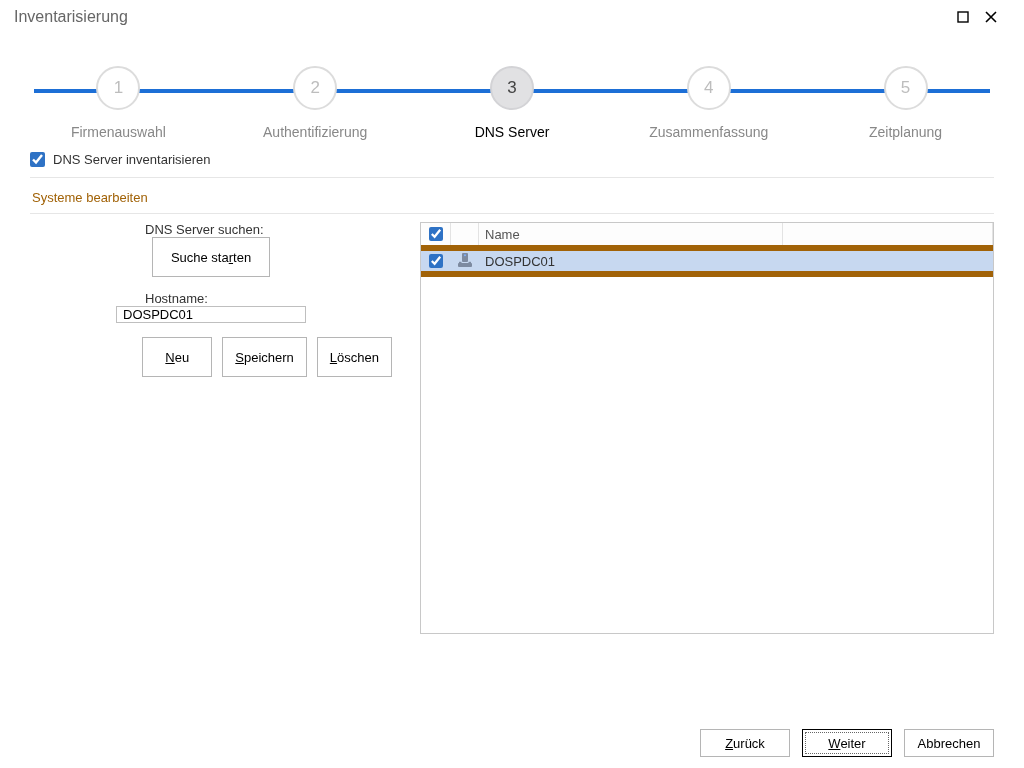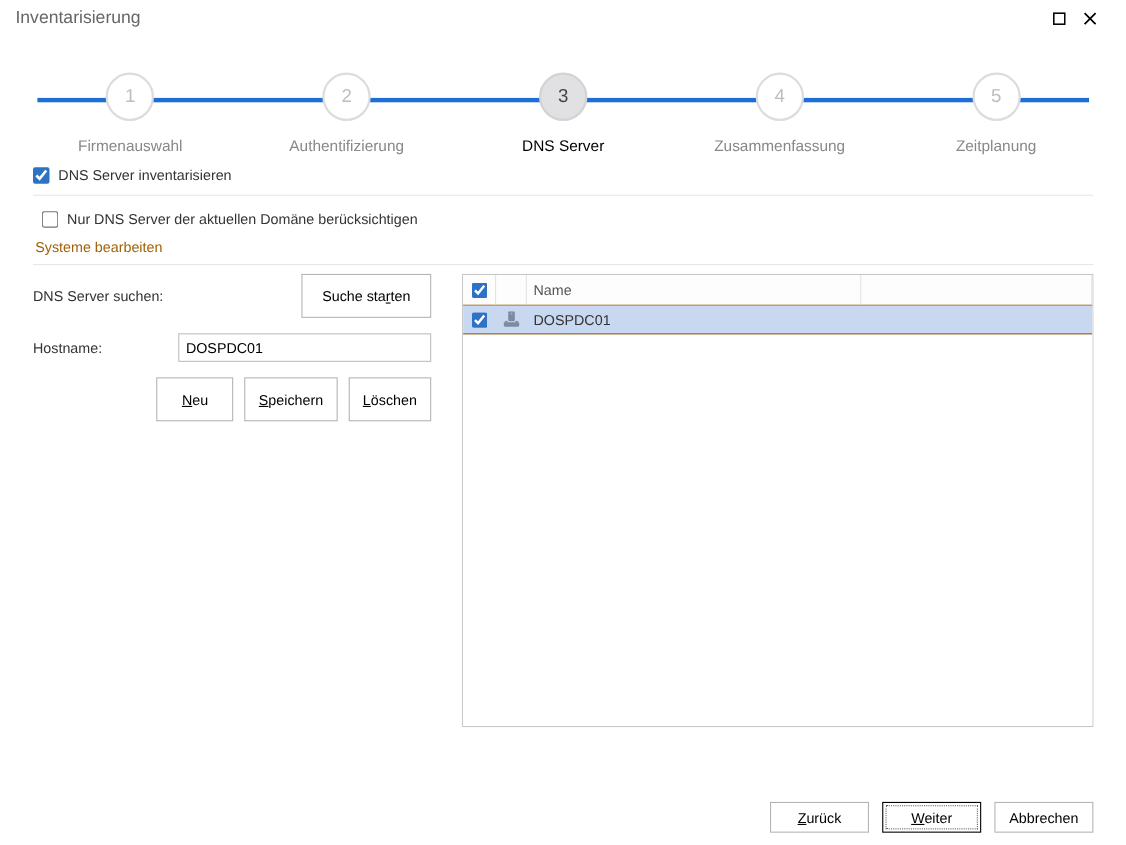--- a/index.html
+++ b/index.html
@@ -110,20 +110,21 @@
     display: flex;
     gap: 28px;
     align-items: flex-start;
   }
   .left-col { width: 362px; }
   .right-col { flex: 1; }
 
   .form-row {
     display:flex; align-items:center;
     margin-bottom: 14px;
+    flex-direction: column;
   }
   .form-row .lbl { width: 132px; }
   .form-row input[type=text]{
     flex:1;
     height: 26px;
     border: 1px solid #bfbfbf;
     padding: 0 6px;
     font: inherit;
   }
   .btn {
@@ -144,21 +145,21 @@
   
   .grid {
     border: 1px solid #c8c8c8;
     height: 412px;
     display:flex; flex-direction:column;
     background:#fff;
   }
   .grid-head, .grid-row {
     display:flex;
     align-items:center;
-    border-bottom: 1px solid #a16207;
+    border-bottom: 6px solid #a16207;
   }
   .grid-head {
     height: 28px;
     background:#fdfdfd;
     color:#555;
   }
   .grid-head .hcell {
     border-right:1px solid #e3e3e3;
     height:100%;
     display:flex; align-items:center;
@@ -234,24 +235,20 @@
 
 <div class="content">
 
   <label class="chk-row">
     <input type="checkbox" id="chk1" checked="" style="">
     <span>DNS Server inventarisieren</span>
   </label>
 
   <hr class="sep">
 
-  <label class="chk-row" style="padding-left:8px">
-    <input type="checkbox" id="chk2" style="">
-    <span>Nur DNS Server der aktuellen Domäne berücksichtigen</span>
-  </label>
 
   <div class="section-label">Systeme bearbeiten</div>
   <hr class="sep" style="margin-top:-2px">
 
   <div class="two-col">
 
     <div class="left-col">
       <div class="form-row">
         <span class="lbl">DNS Server suchen:</span>
         <span style="flex:1"></span>

